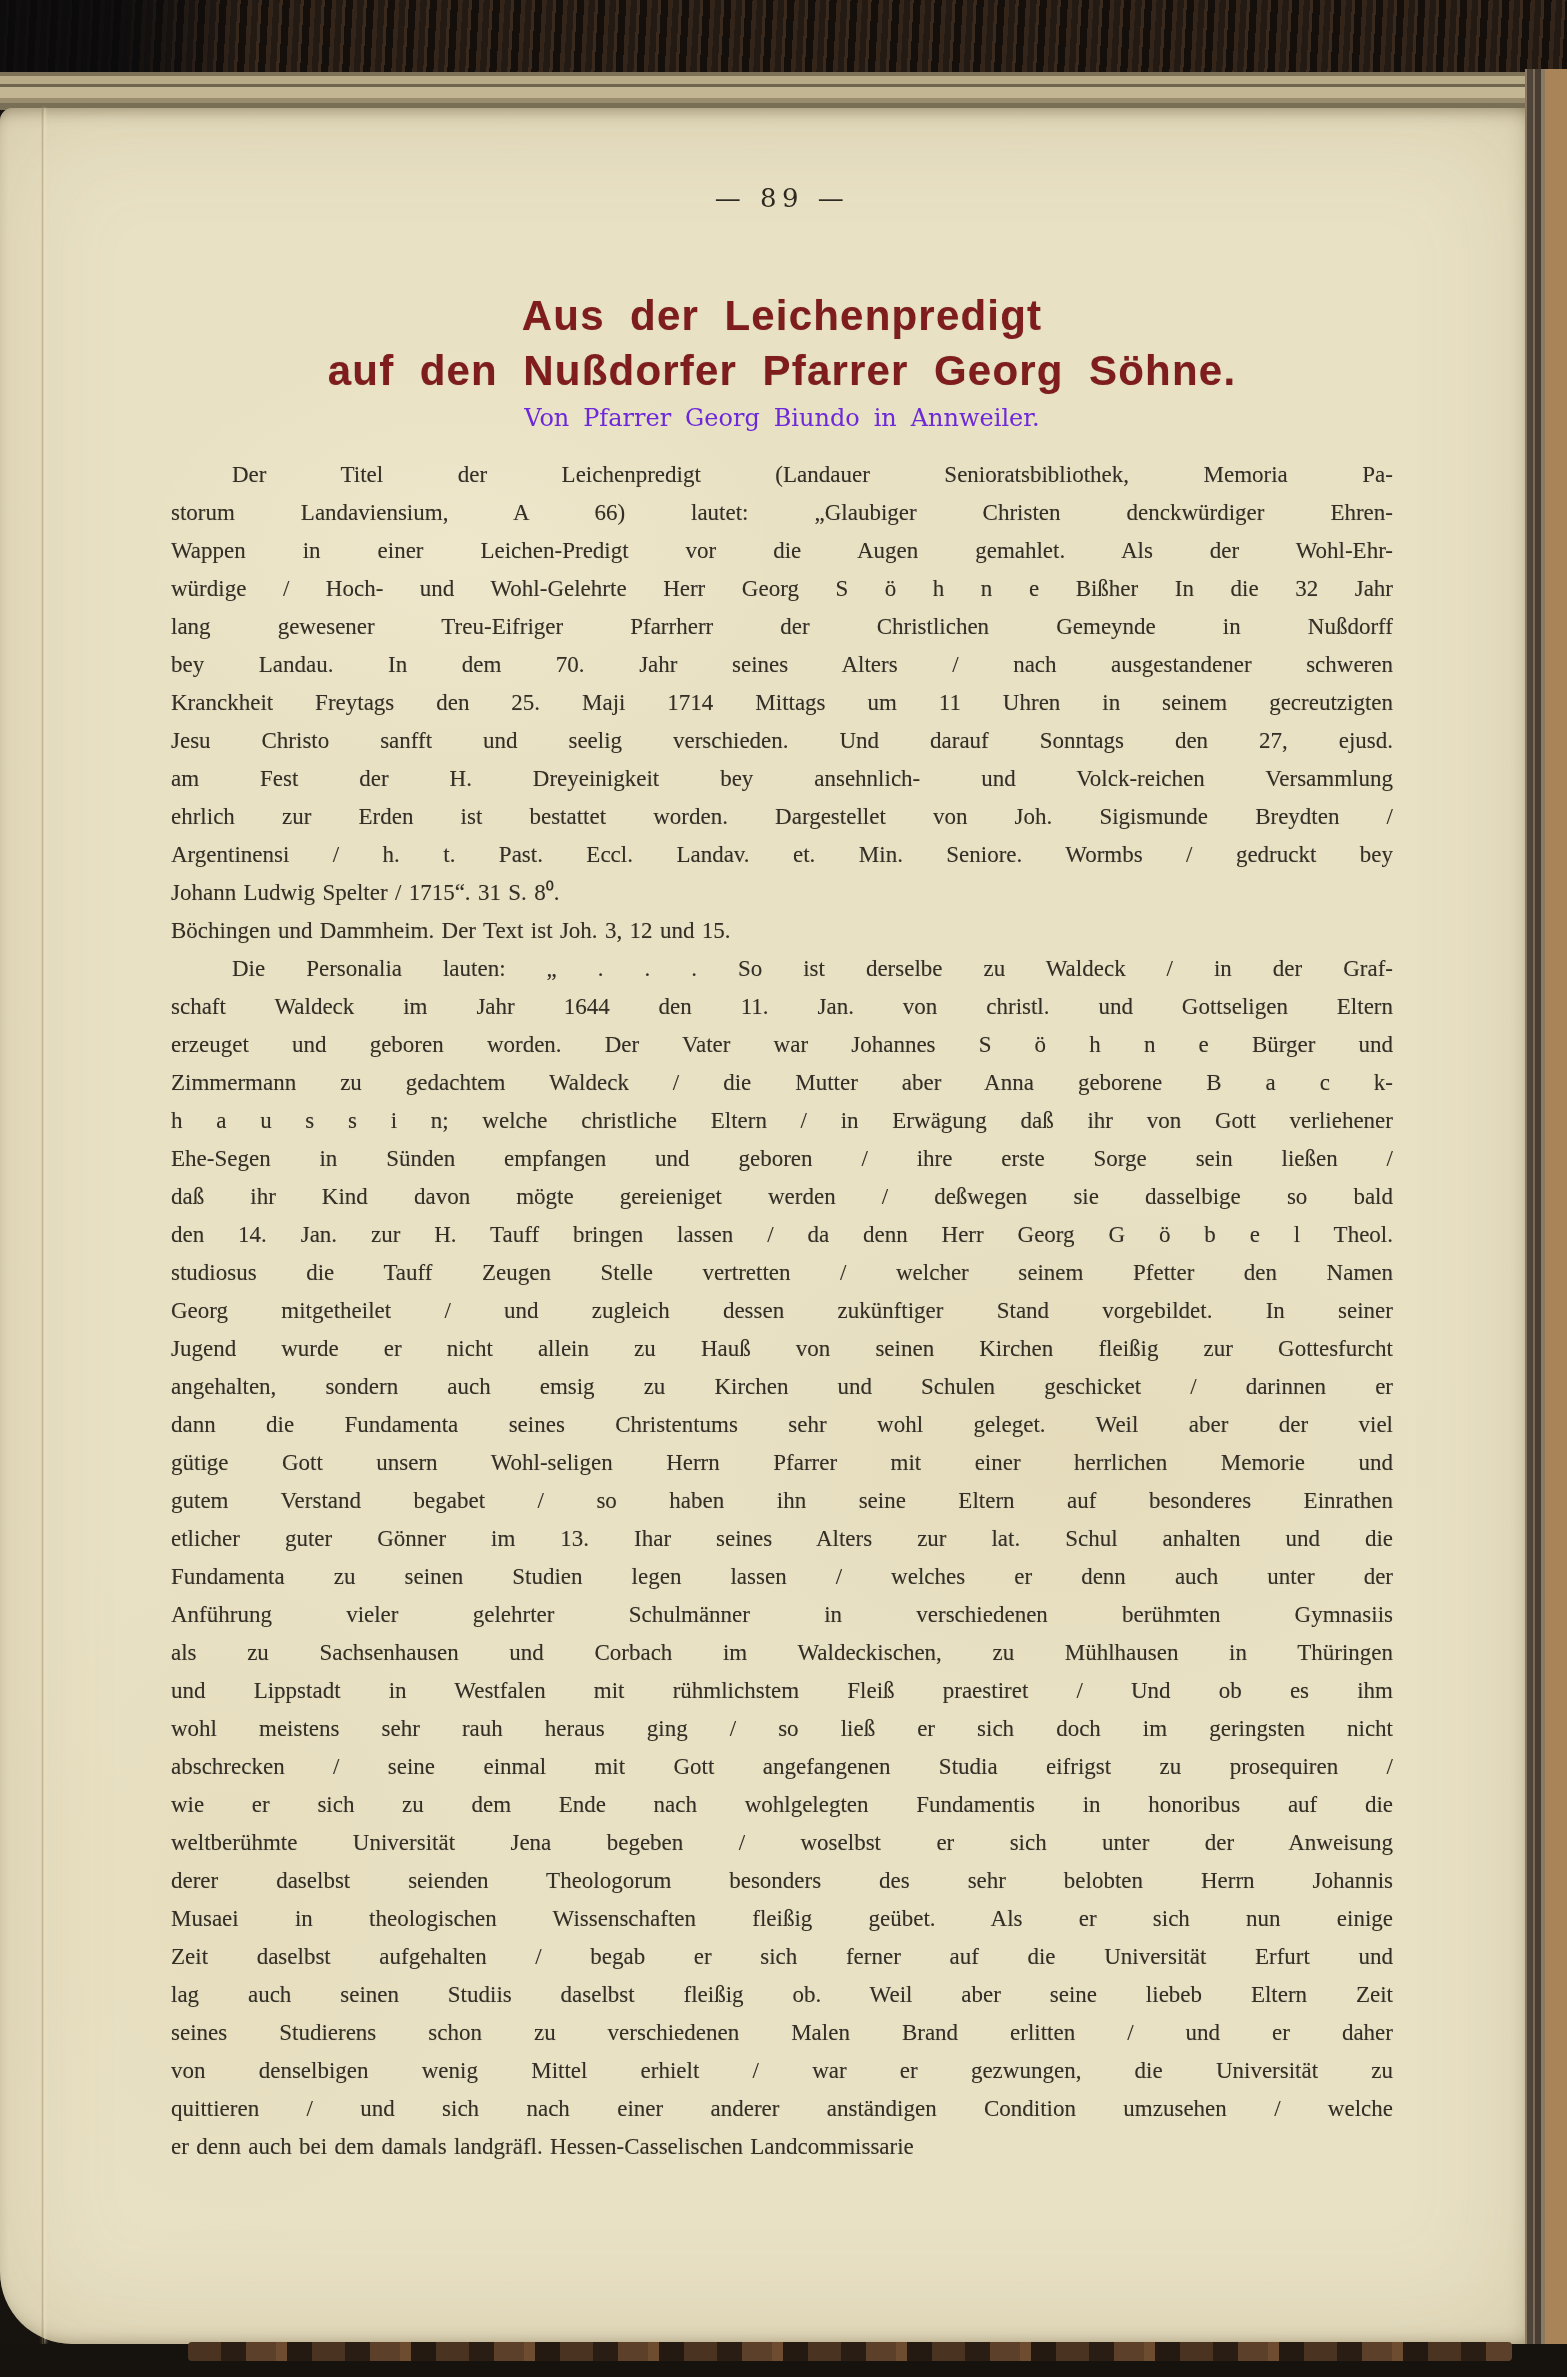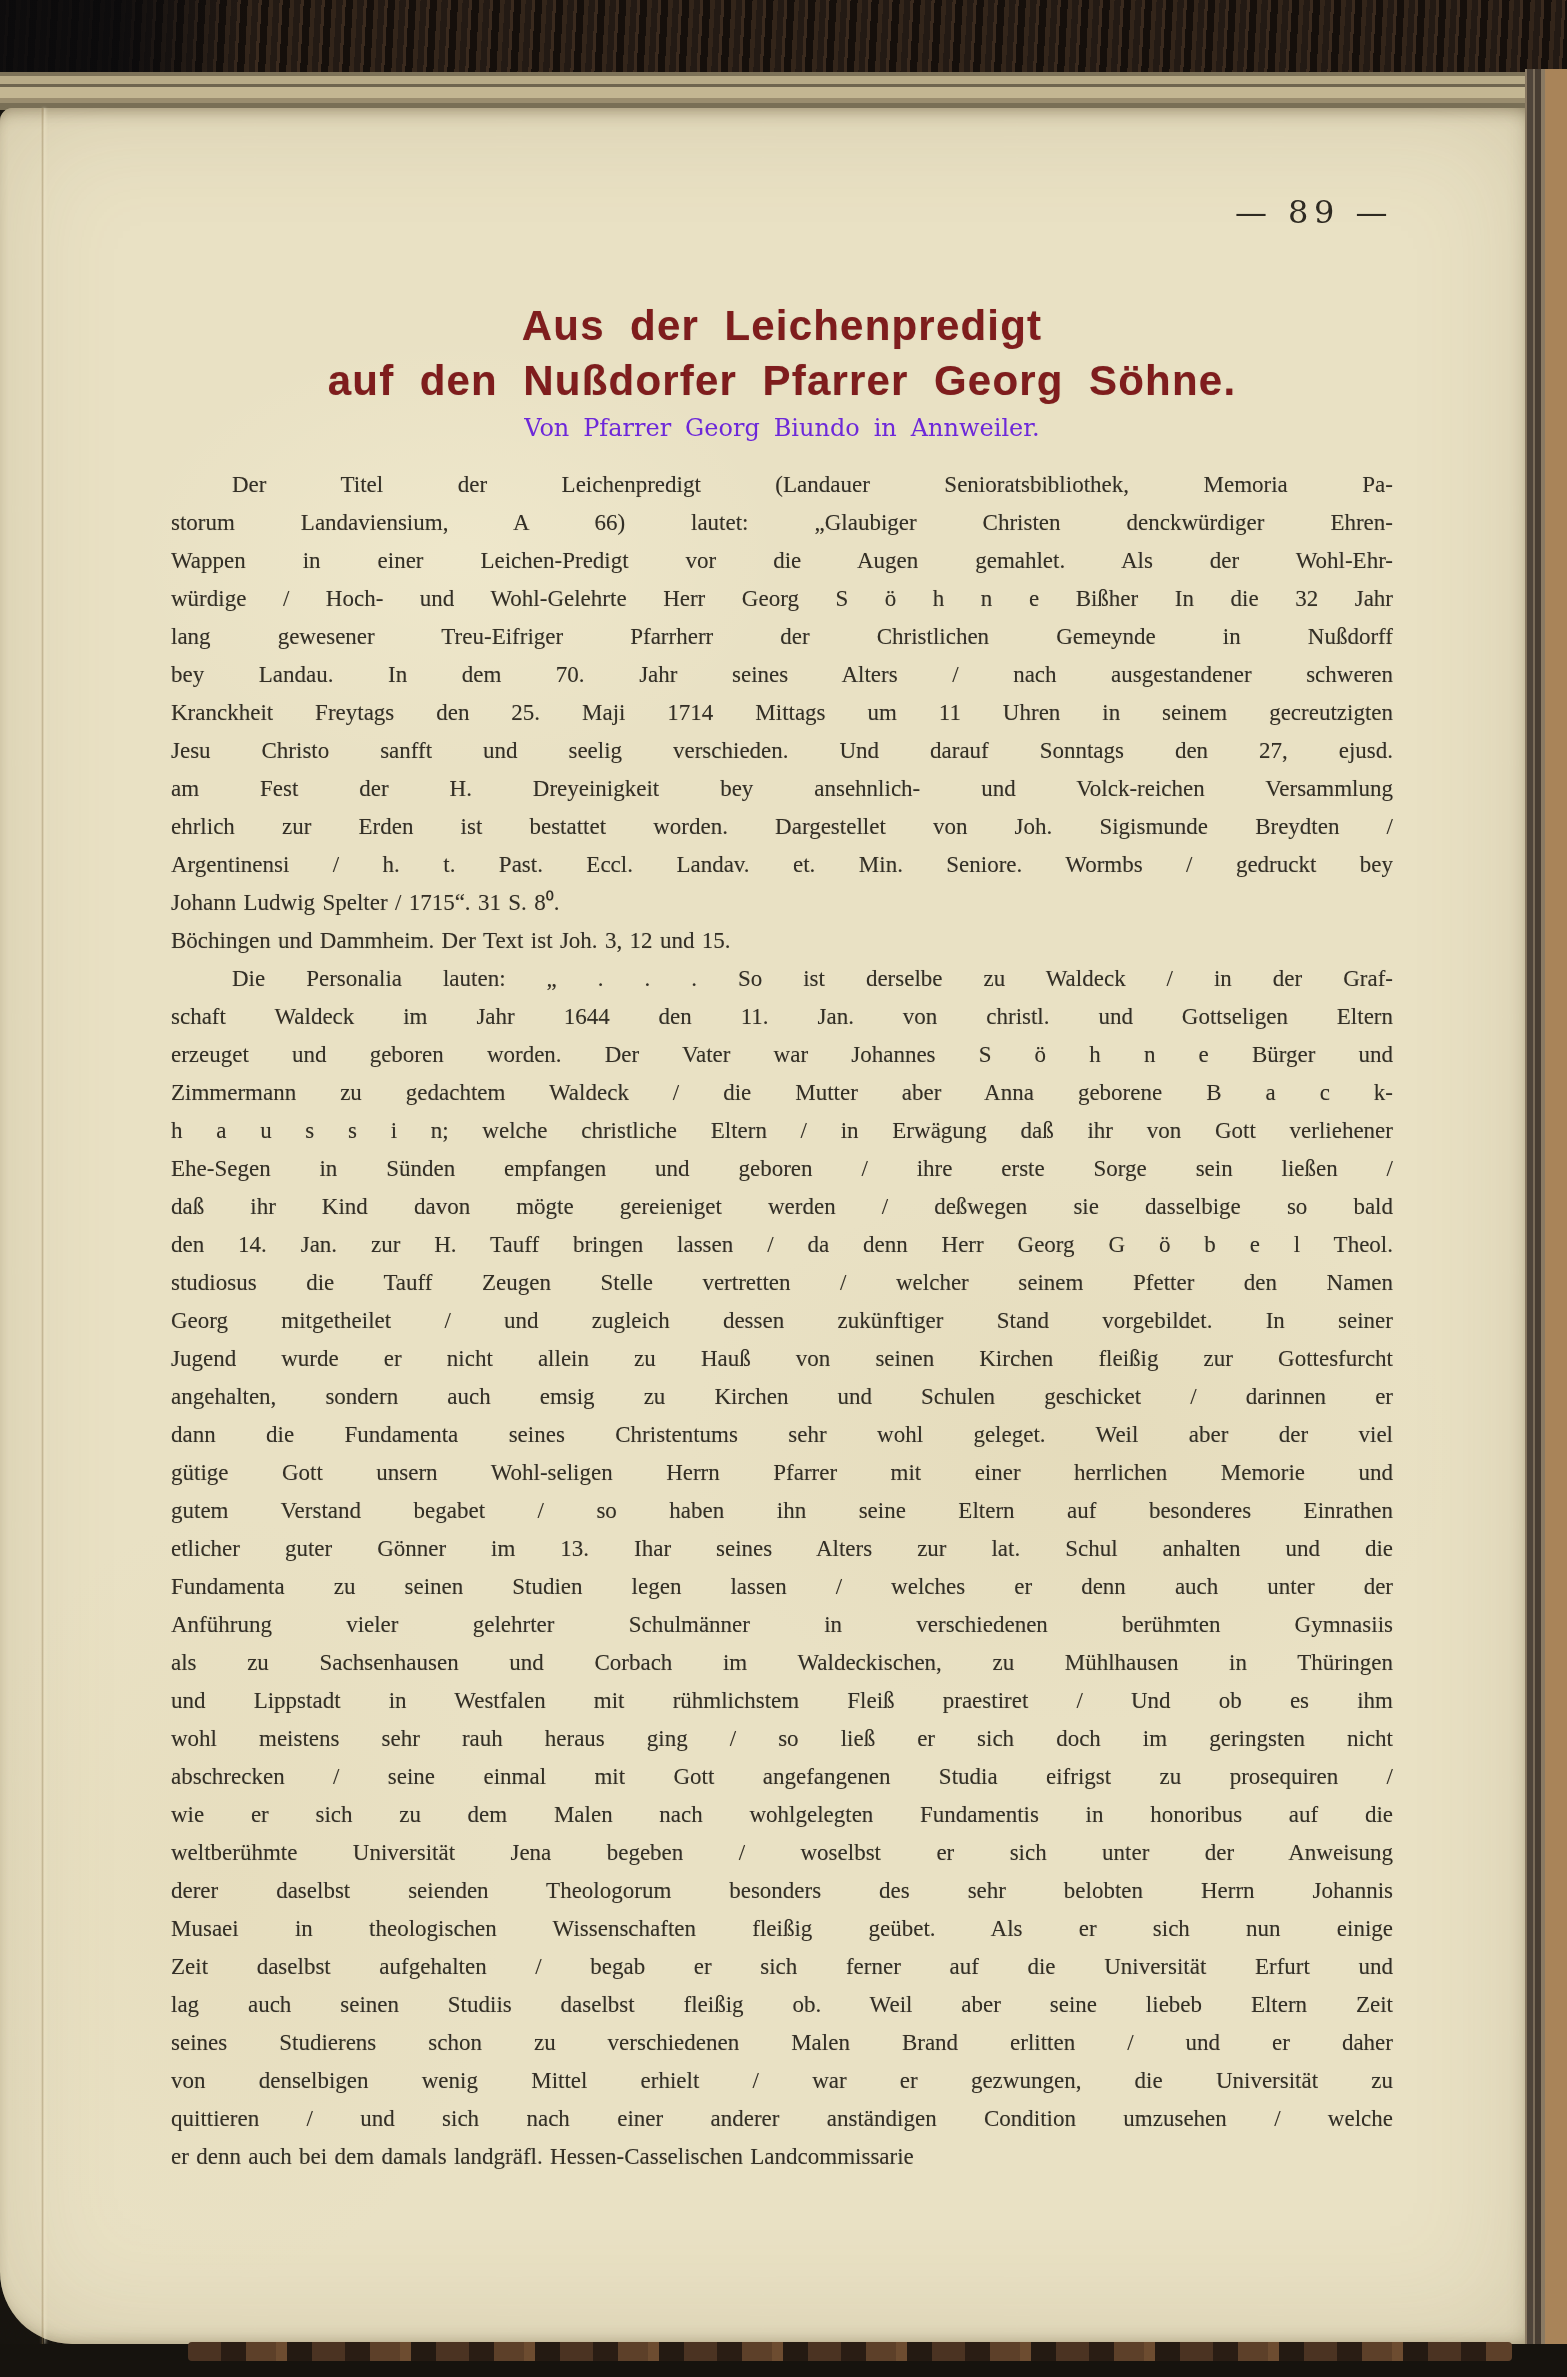--- a/index.html
+++ b/index.html
@@ -74,23 +74,22 @@
     background:linear-gradient(90deg, rgba(150,128,88,0), rgba(150,128,88,.40) 50%, rgba(150,128,88,0));
     box-shadow:1.6px 0 3.1px rgba(236,228,200,.6);
   }
 
   .content {
     position:absolute; left:171px; width:1222px; top:75px;
     color:#332f26;
   }
 
   .pageno {
-    text-align:right; font-size:32px; letter-spacing:5.5px; color:#2e2a22;
+    text-align:center; font-size:26px; letter-spacing:5.5px; color:#2e2a22;
     height:34px;
-    margin-top:10px;
   }
 
   .title {
     font-family:"Liberation Sans", sans-serif; font-weight:700;
     font-size:42px; line-height:55px; text-align:center;
     letter-spacing:1.2px; word-spacing:12.5px; color:#7f1d1d;
     text-shadow:0 0 0.8px rgba(44,40,32,.35);
   }
   .title-block { margin-top:71px; }
 
@@ -155,21 +154,21 @@
           <div class="line">dann die Fundamenta seines Christentums sehr wohl geleget.  Weil aber der viel</div>
           <div class="line">gütige Gott unsern Wohl-seligen Herrn Pfarrer mit einer herrlichen Memorie und</div>
           <div class="line">gutem Verstand begabet / so haben ihn seine Eltern auf besonderes Einrathen</div>
           <div class="line">etlicher guter Gönner im 13. Ihar seines Alters zur lat. Schul anhalten und die</div>
           <div class="line">Fundamenta zu seinen Studien legen lassen / welches er denn auch unter der</div>
           <div class="line">Anführung vieler gelehrter Schulmänner in verschiedenen berühmten Gymnasiis</div>
           <div class="line">als zu Sachsenhausen und Corbach im Waldeckischen, zu Mühlhausen in Thüringen</div>
           <div class="line">und Lippstadt in Westfalen mit rühmlichstem Fleiß praestiret / Und ob es ihm</div>
           <div class="line">wohl meistens sehr rauh heraus ging / so ließ er sich doch im geringsten nicht</div>
           <div class="line">abschrecken / seine einmal mit Gott angefangenen Studia eifrigst zu prosequiren /</div>
-          <div class="line">wie er sich zu dem Malen nach wohlgelegten Fundamentis in honoribus auf die</div>
+          <div class="line">wie er sich zu dem Ende nach wohlgelegten Fundamentis in honoribus auf die</div>
           <div class="line">weltberühmte Universität Jena begeben / woselbst er sich unter der Anweisung</div>
           <div class="line">derer daselbst seienden Theologorum besonders des sehr belobten Herrn Johannis</div>
           <div class="line">Musaei in theologischen Wissenschaften fleißig geübet.  Als er sich nun einige</div>
           <div class="line">Zeit daselbst aufgehalten / begab er sich ferner auf die Universität Erfurt und</div>
           <div class="line">lag auch seinen Studiis daselbst fleißig ob.  Weil aber seine liebeb Eltern Zeit</div>
           <div class="line">seines Studierens schon zu verschiedenen Malen Brand erlitten / und er daher</div>
           <div class="line">von denselbigen wenig Mittel erhielt / war er gezwungen, die Universität zu</div>
           <div class="line">quittieren / und sich nach einer anderer anständigen Condition umzusehen / welche</div>
           <div class="line last">er denn auch bei dem damals landgräfl. Hessen-Casselischen Landcommissarie</div>
         </div>

